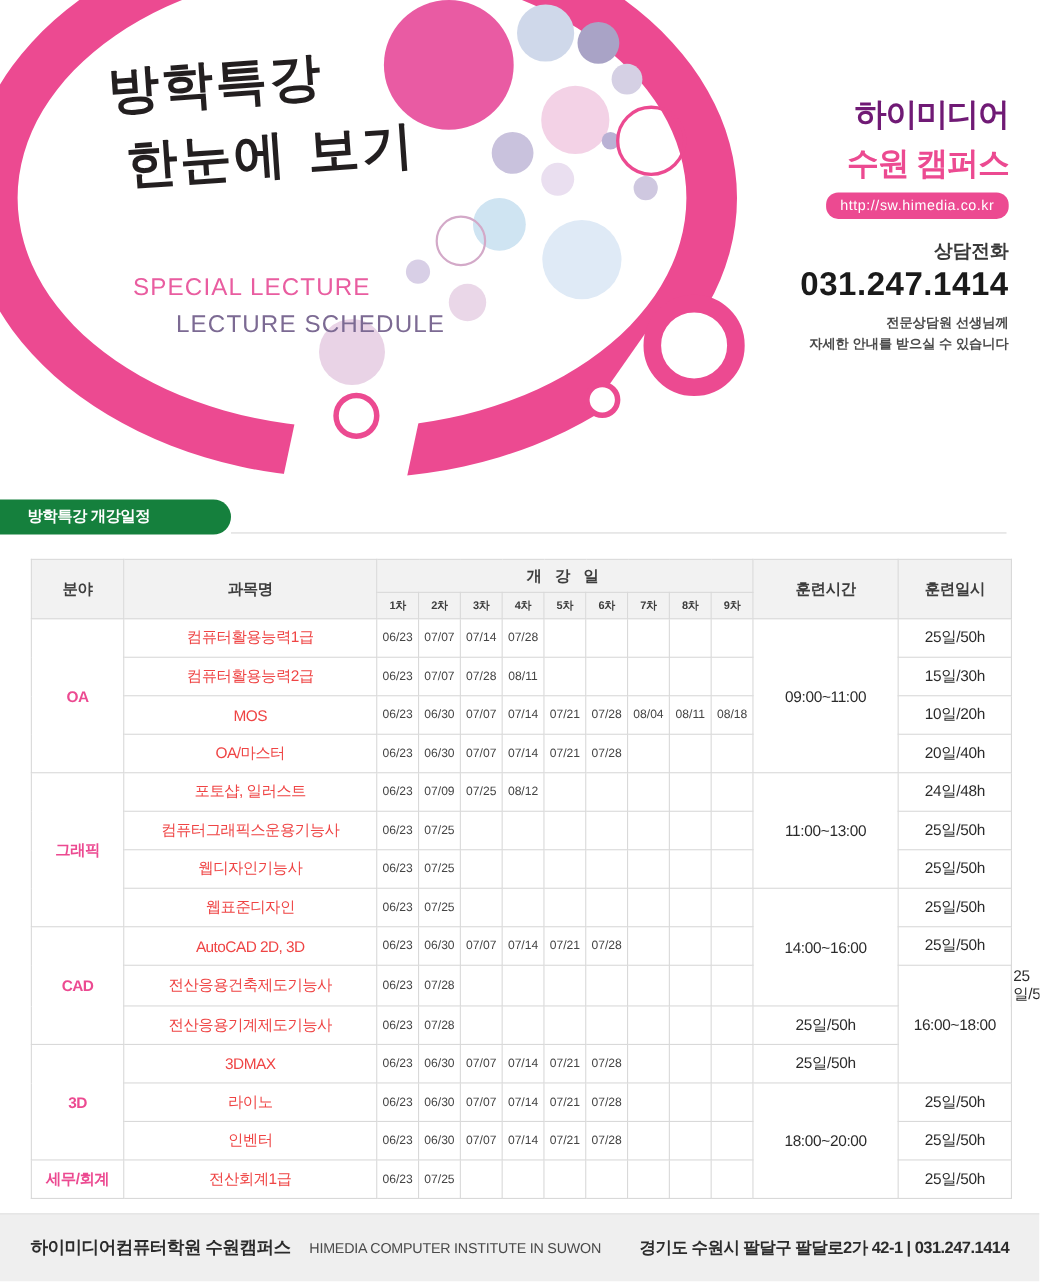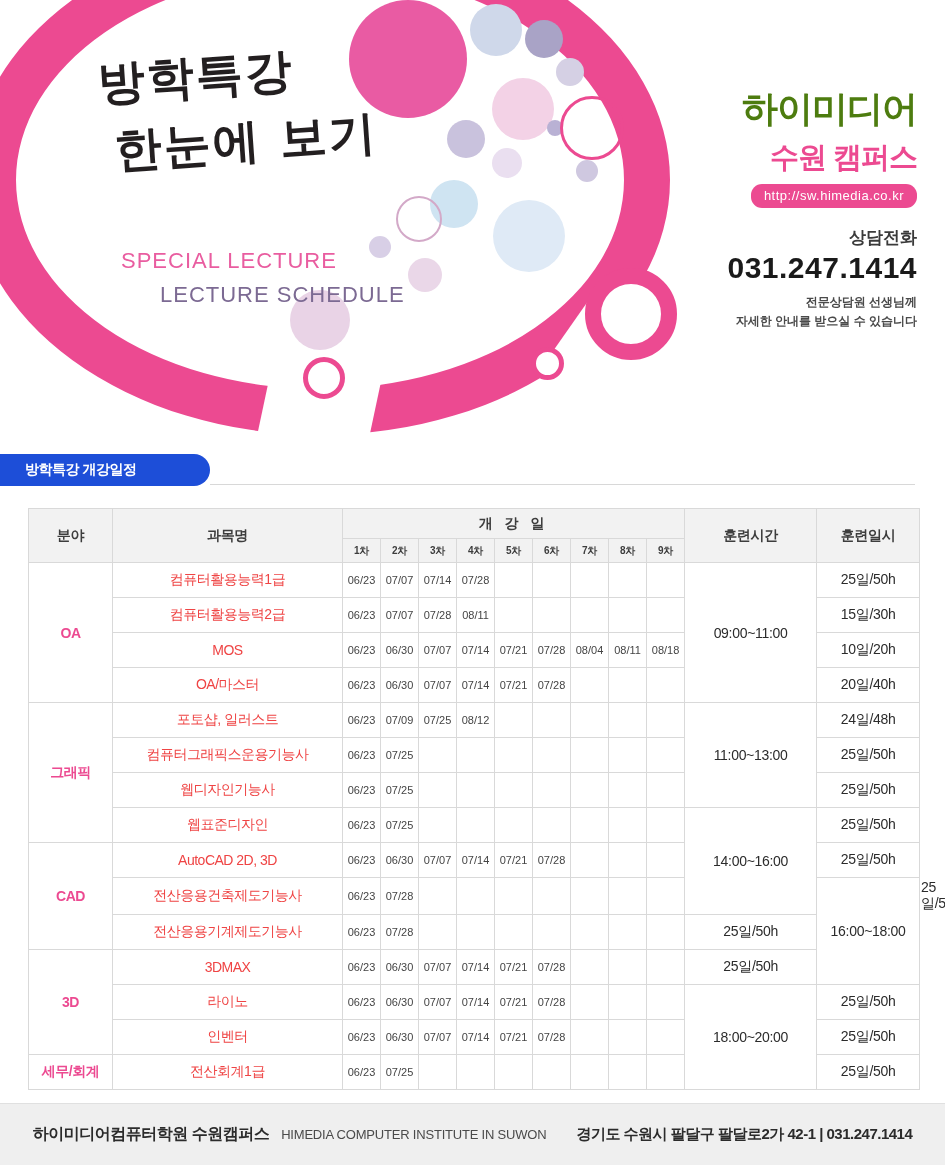--- a/index.html
+++ b/index.html
@@ -91,23 +91,23 @@
   }
 
   
   .brand {
     position: absolute;
     right: 28px;
     top: 85px;
     text-align: right;
   }
   .brand-name {
-    font-size: 36px;
-    font-weight: bold;
-    color: #4d7c0f;
+    font-size: 29px;
+    font-weight: bold;
+    color: #701a75;
     letter-spacing: -1px;
   }
   .brand-campus {
     font-size: 29px;
     font-weight: bold;
     color: #ec4a91;
     letter-spacing: -1px;
     margin-top: 4px;
   }
   .url-bar {
@@ -147,21 +147,21 @@
     width: 945px;
     height: 42px;
     margin-top: 14px;
   }
   .section-tab {
     position: absolute;
     left: 0;
     top: 0;
     width: 210px;
     height: 32px;
-    background: #1d4ed8;
+    background: #15803d;
     border-radius: 0 16px 16px 0;
     color: #fff;
     font-size: 14px;
     font-weight: bold;
     display: flex;
     align-items: center;
     padding-left: 25px;
     letter-spacing: -0.5px;
   }
   .section-rule {
@@ -238,21 +238,21 @@
     position: absolute;
     left: 0;
     bottom: 0;
     width: 945px;
     height: 62px;
     background: #efefef;
     border-top: 1px solid #e0e0e0;
     display: flex;
     align-items: center;
     justify-content: center;
-    gap: 12px;
+    gap: 17px;
   }
   .footer-bold {
     font-size: 16px;
     font-weight: bold;
     color: #2b2b2b;
     letter-spacing: -0.5px;
   }
   .footer-en {
     font-size: 13px;
     color: #4a4a4a;

